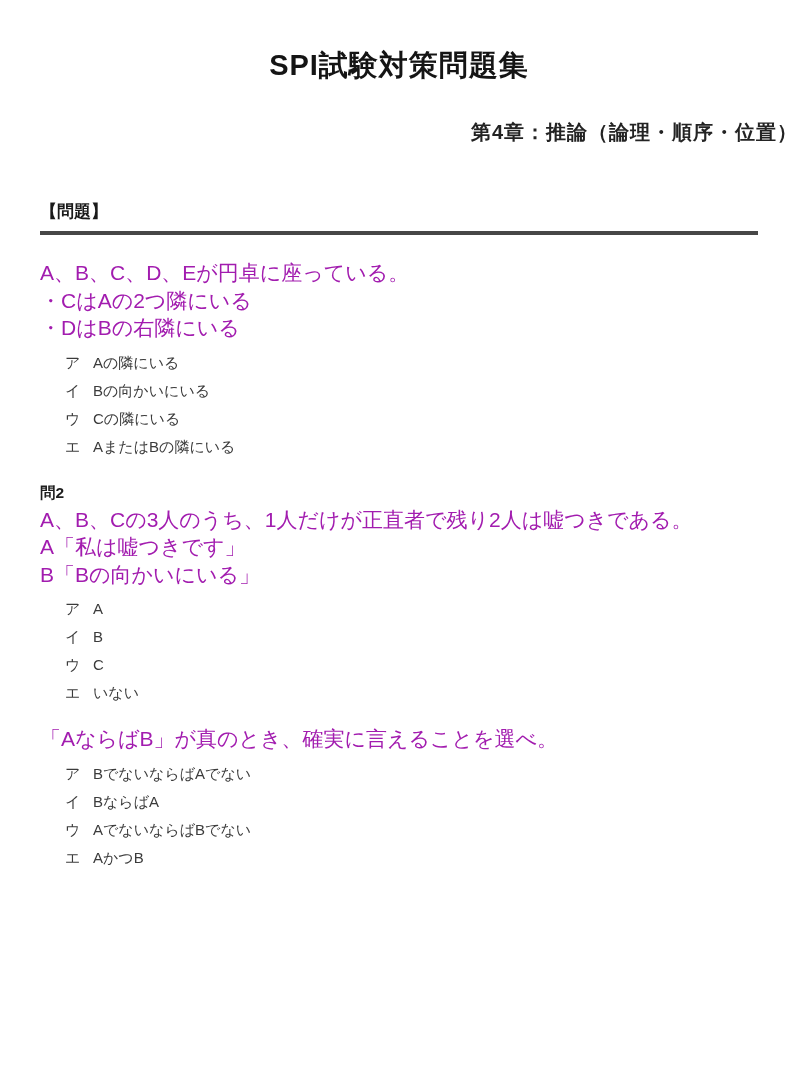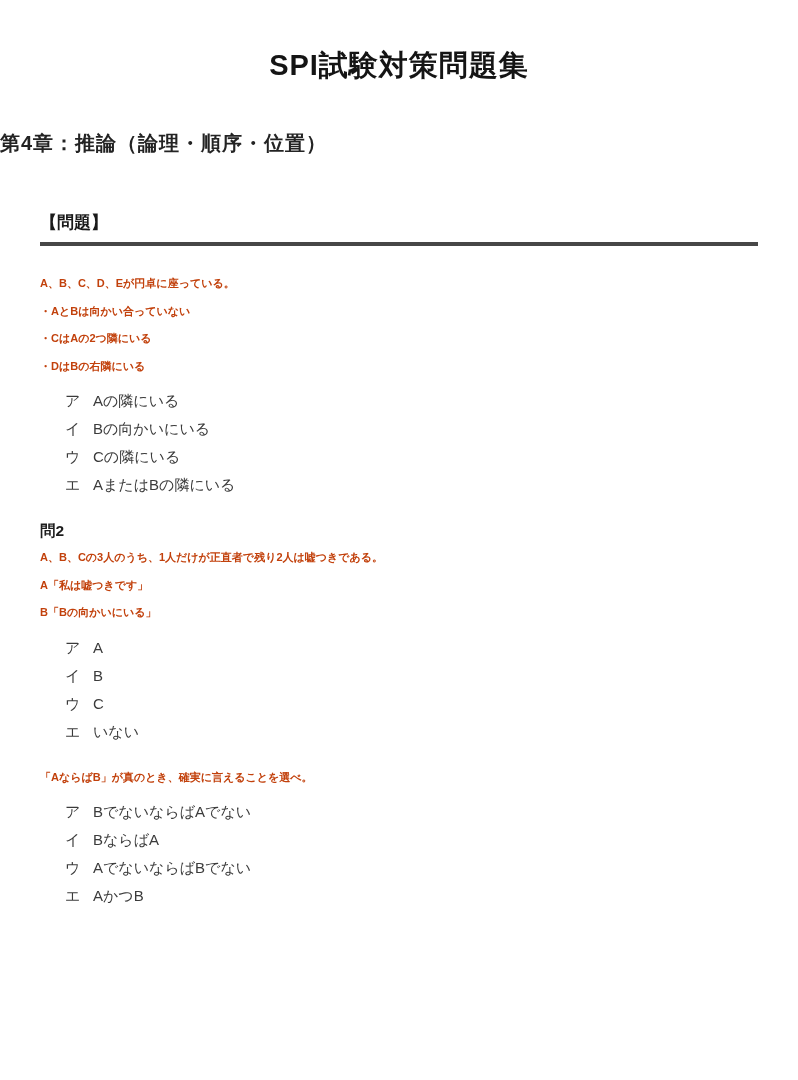--- a/index.html
+++ b/index.html
@@ -19,22 +19,22 @@
   }
   .doc-title {
     padding-top: 46px;
     text-align: center;
     font-size: 29px;
     font-weight: bold;
     color: #141414;
     letter-spacing: 1px;
   }
   .doc-subtitle {
-    margin-top: 44px;
-    text-align: left;
+    margin-top: 33px;
+    text-align: right;
     font-size: 20px;
     font-weight: bold;
     color: #232323;
     letter-spacing: 1px;
   }
   .section-label {
     margin: 54px 40px 8px 40px;
     font-size: 17px;
     font-weight: bold;
     color: #1a1a1a;
@@ -55,24 +55,24 @@
   .question + .question {
     margin-top: 14px;
   }
   .q-number {
     font-size: 15.5px;
     font-weight: bold;
     line-height: 27px;
     color: #1d1d1d;
   }
   .q-line {
-    font-size: 11px;
-    font-weight: bold;
+    font-size: 21px;
+    font-weight: normal;
     line-height: 27.5px;
-    color: #c2410c;
+    color: #a21caf;
   }
   .q-options {
     margin: 7px 0 12px 25px;
   }
   .option {
     display: flex;
     align-items: baseline;
     line-height: 28px;
     font-size: 15px;
     font-weight: normal;
@@ -93,21 +93,20 @@
   <h1 class="doc-title">SPI試験対策問題集</h1>
   <h2 class="doc-subtitle">第4章：推論（論理・順序・位置）</h2>
 
   <div class="section-label">【問題】</div>
   <div class="section-rule"></div>
 
   <div class="questions">
   <div class="question">
     <div class="q-lines">
           <div class="q-line">A、B、C、D、Eが円卓に座っている。</div>
-          <div class="q-line">・AとBは向かい合っていない</div>
           <div class="q-line">・CはAの2つ隣にいる</div>
           <div class="q-line">・DはBの右隣にいる</div>
         </div>
     <div class="q-options">
           <div class="option">
             <span class="opt-marker">ア</span>
             <span class="opt-text">Aの隣にいる</span>
           </div>
           <div class="option">
             <span class="opt-marker">イ</span>

